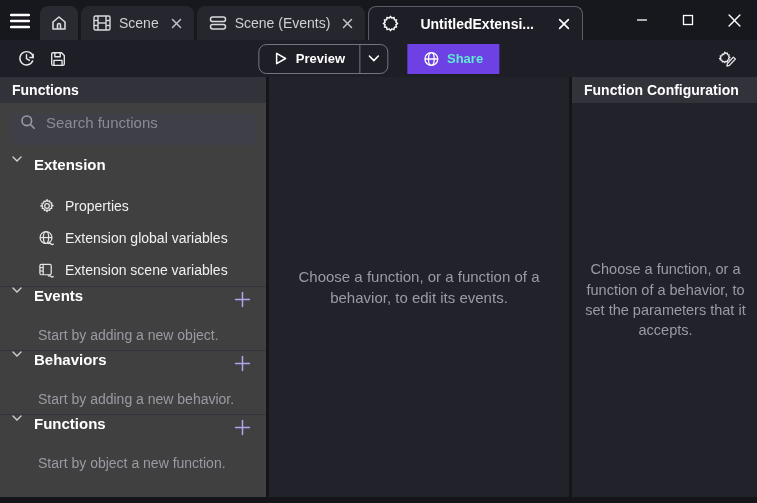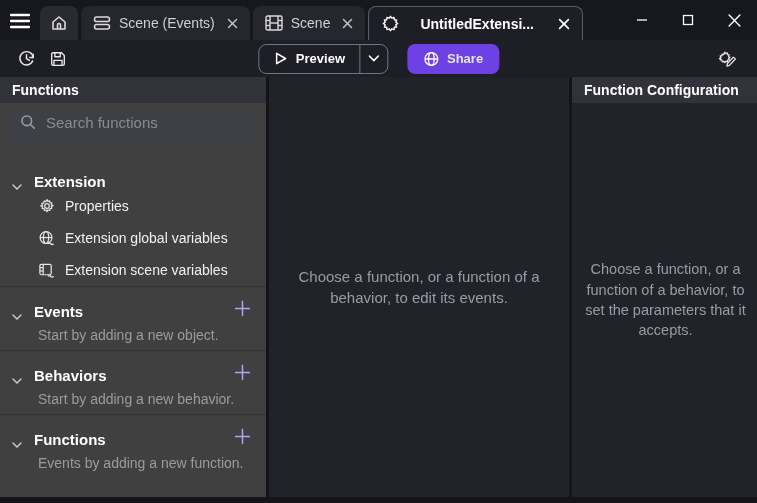--- a/index.html
+++ b/index.html
@@ -32,22 +32,22 @@
   .tool-icon { width:28px; height:28px; display:flex; align-items:center; justify-content:center; color:#e8e8ec; margin-right:4px; }
   .toolbar-center { position:absolute; left:50%; transform:translateX(-50%); display:flex; align-items:center; gap:19px; }
   .preview-btn {
     display:flex; align-items:center; height:30px;
     border:1px solid #75757f; border-radius:8px; color:#ffffff;
   }
   .preview-main { display:flex; align-items:center; gap:8px; padding:0 14px; font-size:13px; font-weight:700; height:100%; }
   .preview-arrow { width:28px; height:100%; display:flex; align-items:center; justify-content:center; border-left:1px solid #75757f; }
   .share-btn {
     display:flex; align-items:center; gap:8px; height:30px; padding:0 16px;
-    background:var(--accent, #6d41e4); border-radius:8px;
-    color:#e5e5e5; font-size:13px; font-weight:700;
+    background:var(--accent, #6d41e4); border-radius:0;
+    color:#5eead4; font-size:13px; font-weight:700;
   }
   .toolbar-right { margin-left:auto; display:flex; align-items:center; color:#e8e8ec; }
   
   .main { flex:1; display:flex; gap:3px; padding-bottom:6px; min-height:0; }
   .panel { background:#404040; display:flex; flex-direction:column; min-height:0; }
   .panel.left { width:266px; flex-shrink:0; }
   .panel.center { flex:1; background:#22222b; align-items:center; justify-content:center; }
   .panel.right { width:187px; flex-shrink:0; background:#22222b; }
   .panel-header {
     height:26px; background:#32323b; display:flex; align-items:center;
@@ -59,21 +59,21 @@
     height:31px; background:#3f3f48; border-radius:4px;
     display:flex; align-items:flex-start; padding:0 10px; gap:10px;
   }
   .search-box input {
     flex:1; background:transparent; border:none; outline:none;
     color:#e8e8ec; font-size:15px; font-family:"Liberation Sans", sans-serif;
   }
   .search-box input::placeholder { color:#8b8b93; }
   .search-icon { color:#9a9aa3; display:flex; }
   .tree { flex:1; overflow:hidden; }
-  .section-head { height:34px; display:flex; align-items:flex-end; padding:0 12px; }
+  .section-head { height:34px; display:flex; align-items:flex-start; padding:0 12px; }
   .section-head.bordered { border-top:1px solid #33333d; }
   .chev { color:#cfcfd5; display:flex; width:12px; }
   .section-title { font-size:15px; font-weight:700; color:#ffffff; margin-left:10px; }
   .add-btn { margin-left:auto; color:#b6a3ef; display:flex; align-items:center; justify-content:center; width:24px; height:24px; }
   .tree-item { height:32px; display:flex; align-items:center; gap:10px; padding-left:38px; font-size:14px; color:#f0f0f3; }
   .tree-item .ticon { width:17px; display:flex; align-items:center; justify-content:center; color:#e4e4e9; }
   .empty-line { height:30px; display:flex; align-items:center; padding-left:38px; font-size:14px; color:#9a9aa3; }
   
   .center-msg { width:300px; text-align:center; color:#9b9ba4; font-size:15px; line-height:1.4; }
   .right-body { flex:1; display:flex; align-items:center; justify-content:center; }
@@ -94,36 +94,20 @@
             <line x1="1" y1="14" x2="19" y2="14"></line>
         </svg>
       </span>
     </div>
 
     <div class="tab icon-only">
       <span>
         <svg width="18" height="18" viewBox="0 0 18 18" fill="none" stroke="#d9d9de" stroke-width="1.6" stroke-linejoin="round">
           <path d="M3 8 L9 3 L15 8 V15 H3 Z"></path>
             <path d="M7.5 15 V11 a1.5 1.5 0 0 1 3 0 V15"></path>
-        </svg>
-      </span>
-    </div>
-
-    <div class="tab">
-      <span>
-        <svg width="18" height="16" viewBox="0 0 18 16" fill="none" stroke="#d9d9de" stroke-width="1.5">
-          <rect x="1.5" y="2" width="15" height="4.6" rx="2.2"></rect>
-          <rect x="1.5" y="9.4" width="15" height="4.6" rx="2.2"></rect>
-        </svg>
-      </span>
-      <span>Scene (Events)</span>
-      <span class="close">
-        <svg width="11" height="11" viewBox="0 0 11 11" stroke="#c4c4cb" stroke-width="1.5" stroke-linecap="round">
-          <line x1="1.5" y1="1.5" x2="9.5" y2="9.5"></line>
-            <line x1="9.5" y1="1.5" x2="1.5" y2="9.5"></line>
         </svg>
       </span>
     </div>
 
     <div class="tab">
       <span>
         <svg width="18" height="16" viewBox="0 0 18 16" fill="none" stroke="#d9d9de" stroke-width="1.4">
           <rect x="1" y="1" width="16" height="14" rx="1.5"></rect>
           <line x1="5" y1="1" x2="5" y2="15"></line>
             <line x1="13" y1="1" x2="13" y2="15"></line>
@@ -136,20 +120,36 @@
       </span>
       <span>Scene</span>
       <span class="close">
         <svg width="11" height="11" viewBox="0 0 11 11" stroke="#c4c4cb" stroke-width="1.5" stroke-linecap="round">
           <line x1="1.5" y1="1.5" x2="9.5" y2="9.5"></line>
             <line x1="9.5" y1="1.5" x2="1.5" y2="9.5"></line>
         </svg>
       </span>
     </div>
 
+    <div class="tab">
+      <span>
+        <svg width="18" height="16" viewBox="0 0 18 16" fill="none" stroke="#d9d9de" stroke-width="1.5">
+          <rect x="1.5" y="2" width="15" height="4.6" rx="2.2"></rect>
+          <rect x="1.5" y="9.4" width="15" height="4.6" rx="2.2"></rect>
+        </svg>
+      </span>
+      <span>Scene (Events)</span>
+      <span class="close">
+        <svg width="11" height="11" viewBox="0 0 11 11" stroke="#c4c4cb" stroke-width="1.5" stroke-linecap="round">
+          <line x1="1.5" y1="1.5" x2="9.5" y2="9.5"></line>
+            <line x1="9.5" y1="1.5" x2="1.5" y2="9.5"></line>
+        </svg>
+      </span>
+    </div>
+
     <div class="tab active">
       <span>
         <svg width="19" height="19" viewBox="0 0 20 20" fill="none" stroke="#ffffff" stroke-width="1.5" stroke-linejoin="round">
           <path d="M10 2.5 l1.4 1.9 2.3-.8.3 2.4 2.4.3-.8 2.3 1.9 1.4-1.9 1.4.8 2.3-2.4.3-.3 2.4-2.3-.8-1.4 1.9-1.4-1.9-2.3.8-.3-2.4-2.4-.3.8-2.3L2.5 10l1.9-1.4-.8-2.3 2.4-.3.3-2.4 2.3.8Z"></path>
         </svg>
       </span>
       <span>UntitledExtensi...</span>
       <span class="close">
         <svg width="12" height="12" viewBox="0 0 11 11" stroke="#ffffff" stroke-width="1.5" stroke-linecap="round">
           <line x1="1.5" y1="1.5" x2="9.5" y2="9.5"></line>
@@ -343,21 +343,21 @@
               </svg>
           </span>
           <span class="section-title">Functions</span>
           <span class="add-btn">
             <svg width="17" height="17" viewBox="0 0 16 16" stroke="#b6a3ef" stroke-width="1.4" stroke-linecap="round">
                 <line x1="8" y1="1.5" x2="8" y2="14.5"></line>
                 <line x1="1.5" y1="8" x2="14.5" y2="8"></line>
               </svg>
           </span>
         </div>
-        <div class="empty-line">Events by adding a new function.</div>
+        <div class="empty-line">Start by object a new function.</div>
 
       </div>
     </div>
 
     <div class="panel center">
       <div class="center-msg">Choose a function, or a function of a behavior, to edit its events.</div>
     </div>
 
     <div class="panel right">
       <div class="panel-header">

